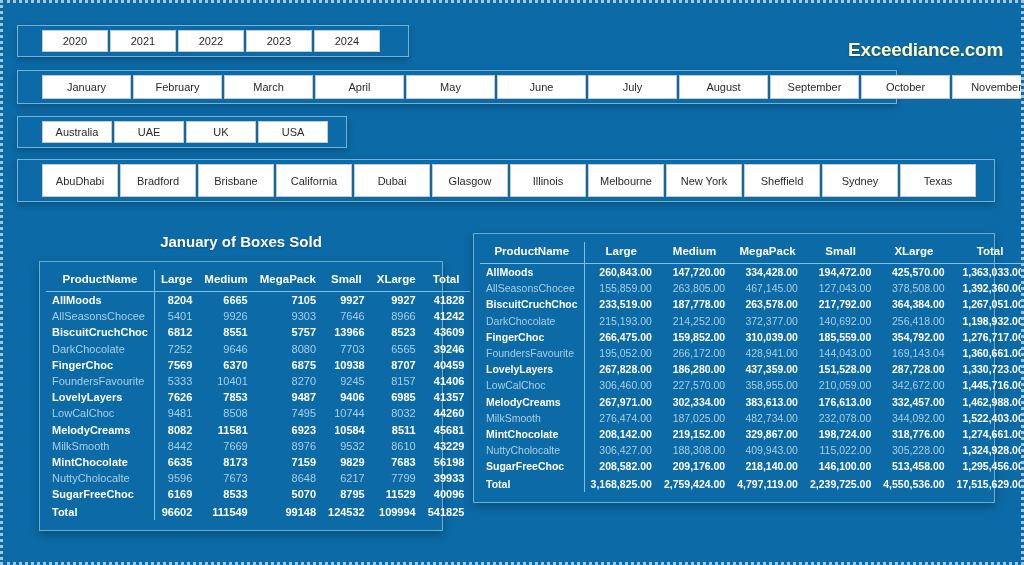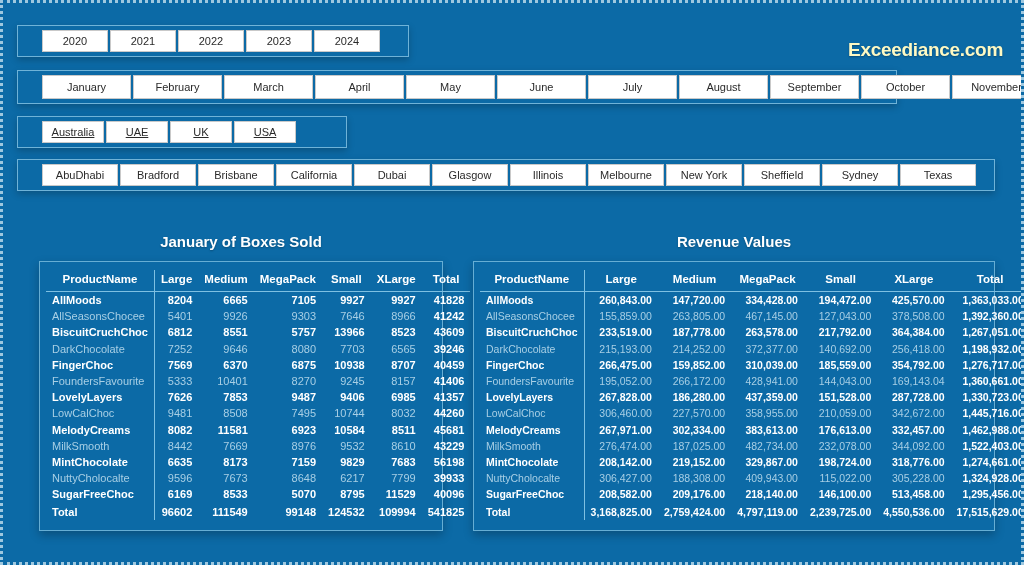--- a/index.html
+++ b/index.html
@@ -61,23 +61,23 @@
   #slicer-year   { left: 14px;  top: 22px;  width: 392px; height: 32px; align-items: center; }
   #slicer-year .slicer-inner { margin-left: 24px; }
   #slicer-year .slicer-btn { width: 66px; }
 
   #slicer-month  { left: 14px;  top: 67px;  width: 880px; height: 34px; }
   #slicer-month .slicer-inner { margin-left: 24px; }
   #slicer-month .slicer-btn { width: 89px; }
 
   #slicer-country { left: 14px; top: 113px; width: 330px; height: 32px; }
   #slicer-country .slicer-inner { margin-left: 24px; }
-  #slicer-country .slicer-btn { width: 62px; text-decoration: underline; }
-
-  #slicer-city   { left: 14px;  top: 156px; width: 978px; height: 32px; }
+  #slicer-country .slicer-btn { width: 70px; }
+
+  #slicer-city   { left: 14px;  top: 156px; width: 978px; height: 43px; }
   #slicer-city .slicer-inner { margin-left: 24px; }
   #slicer-city .slicer-btn { width: 76px; }
 
   
   #logo {
     position: absolute;
     right: 18px;
     top: 12px;
     color: #fef9c3;
     font-size: 19px;
@@ -363,21 +363,20 @@
               <td class="c-num">124532</td>
               <td class="c-num">109994</td>
               <td class="c-num c-total">541825</td>
             </tr>
           </tbody>
       </table>
     </div>
   </div>
 
   <div class="panel" id="panel-revenue">
-    <div class="panel-title">Revenue Values</div>
     <div class="panel-box">
       <table>
         <colgroup>
           <col class="w-name">
             <col class="w-num">
             <col class="w-num">
             <col class="w-num">
           <col class="w-num">
             <col class="w-num">
             <col class="w-total">

